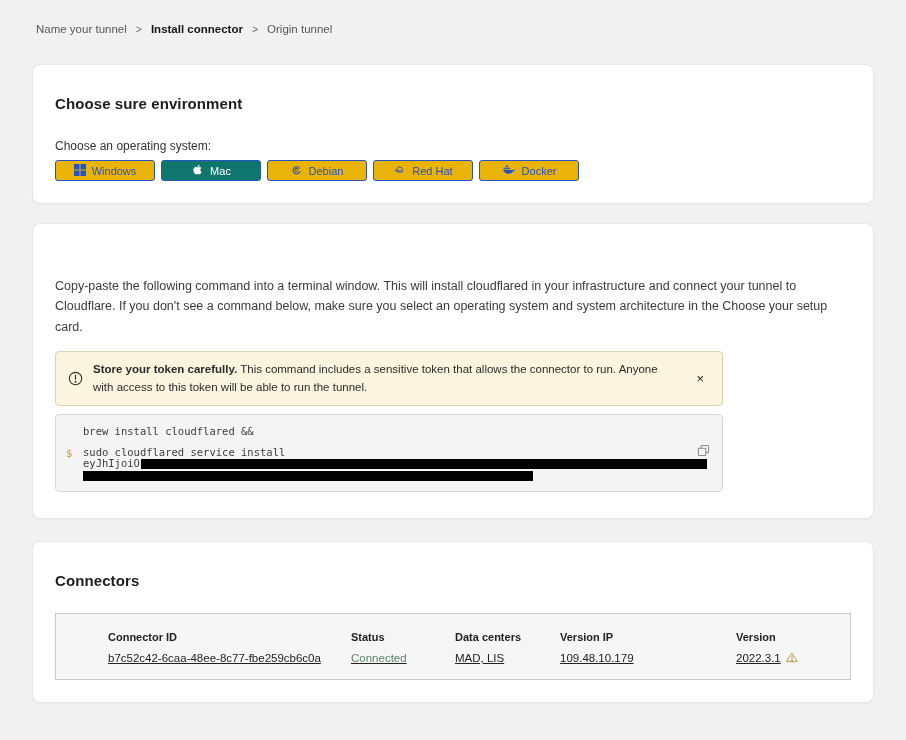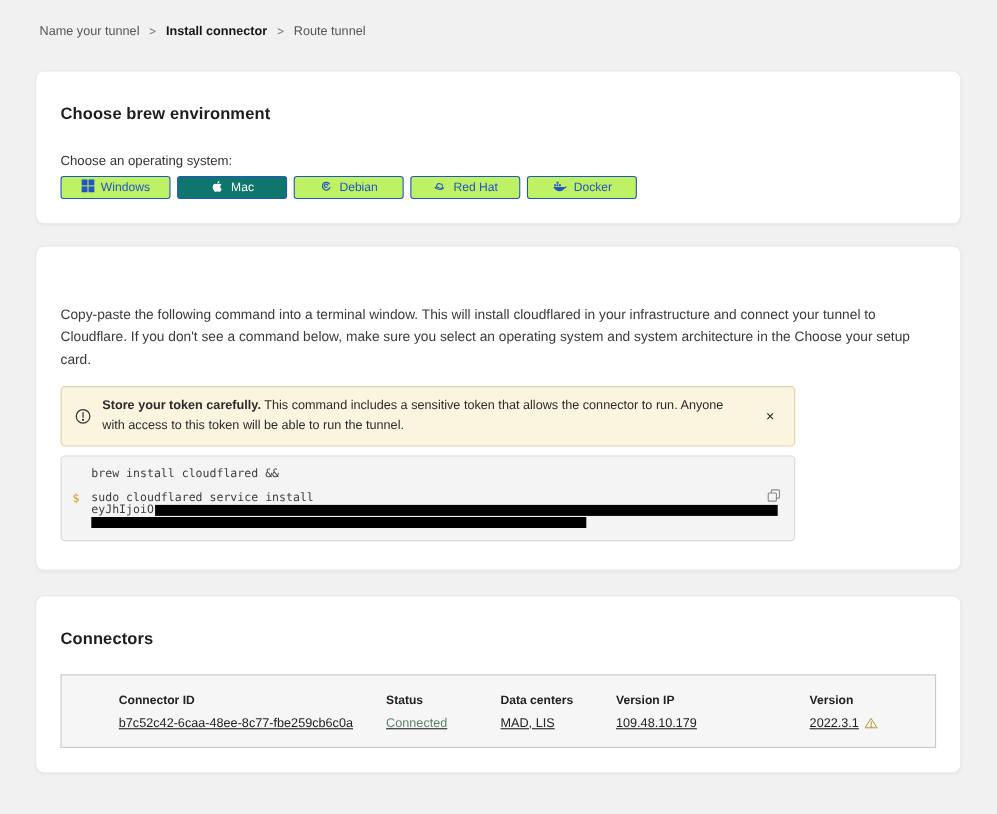--- a/index.html
+++ b/index.html
@@ -24,21 +24,21 @@
     padding:30px 22px 22px 22px;
   }
   .card-title { font-size:15px; font-weight:bold; color:#1d1d1d; letter-spacing:.1px; }
 
   
   #env-card { margin-top:29px; }
   .os-label { margin-top:27px; font-size:12px; color:#333; }
   .os-row { margin-top:7px; display:flex; gap:6px; }
   .os-btn {
     width:100px; height:21px; display:flex; align-items:center; justify-content:center; gap:6px;
-    background:#bef264; border:1px solid #2353c5; border-radius:3px;
+    background:#eab308; border:1px solid #2353c5; border-radius:3px;
     color:#2353c5; font-size:11px; font-family:"Liberation Sans",sans-serif; cursor:pointer;
   }
   .os-btn.selected { background:#0f766e; color:#ffffff; }
   .os-btn svg { flex:0 0 auto; }
 
   
   #install-card { margin-top:19px; padding-bottom:26px; }
   .desc { margin-top:22px; font-size:12.5px; line-height:1.62; color:#3b3b3b; max-width:800px; }
   .narrow { width:668px; }
   .alert {
@@ -79,27 +79,27 @@
   .status-connected { color:#5c8467; }
 </style>
 </head>
 <body>
 
 <nav class="breadcrumb">
   <span class="crumb">Name your tunnel</span>
   <span class="sep">&gt;</span>
   <span class="crumb active">Install connector</span>
   <span class="sep">&gt;</span>
-  <span class="crumb">Route tunnel</span>
+  <span class="crumb">Origin tunnel</span>
 </nav>
 
 <div class="content">
 
   <section class="card" id="env-card">
-    <h2 class="card-title">Choose brew environment</h2>
+    <h2 class="card-title">Choose sure environment</h2>
     <div class="os-label">Choose an operating system:</div>
     <div class="os-row">
       <button class="os-btn">
         <span>
           <svg width="12" height="12" viewBox="0 0 13 13" fill="currentColor">
               <rect x="0" y="0" width="6" height="6"></rect>
               <rect x="7" y="0" width="6" height="6"></rect>
               <rect x="0" y="7" width="6" height="6"></rect>
               <rect x="7" y="7" width="6" height="6"></rect>
             </svg>

